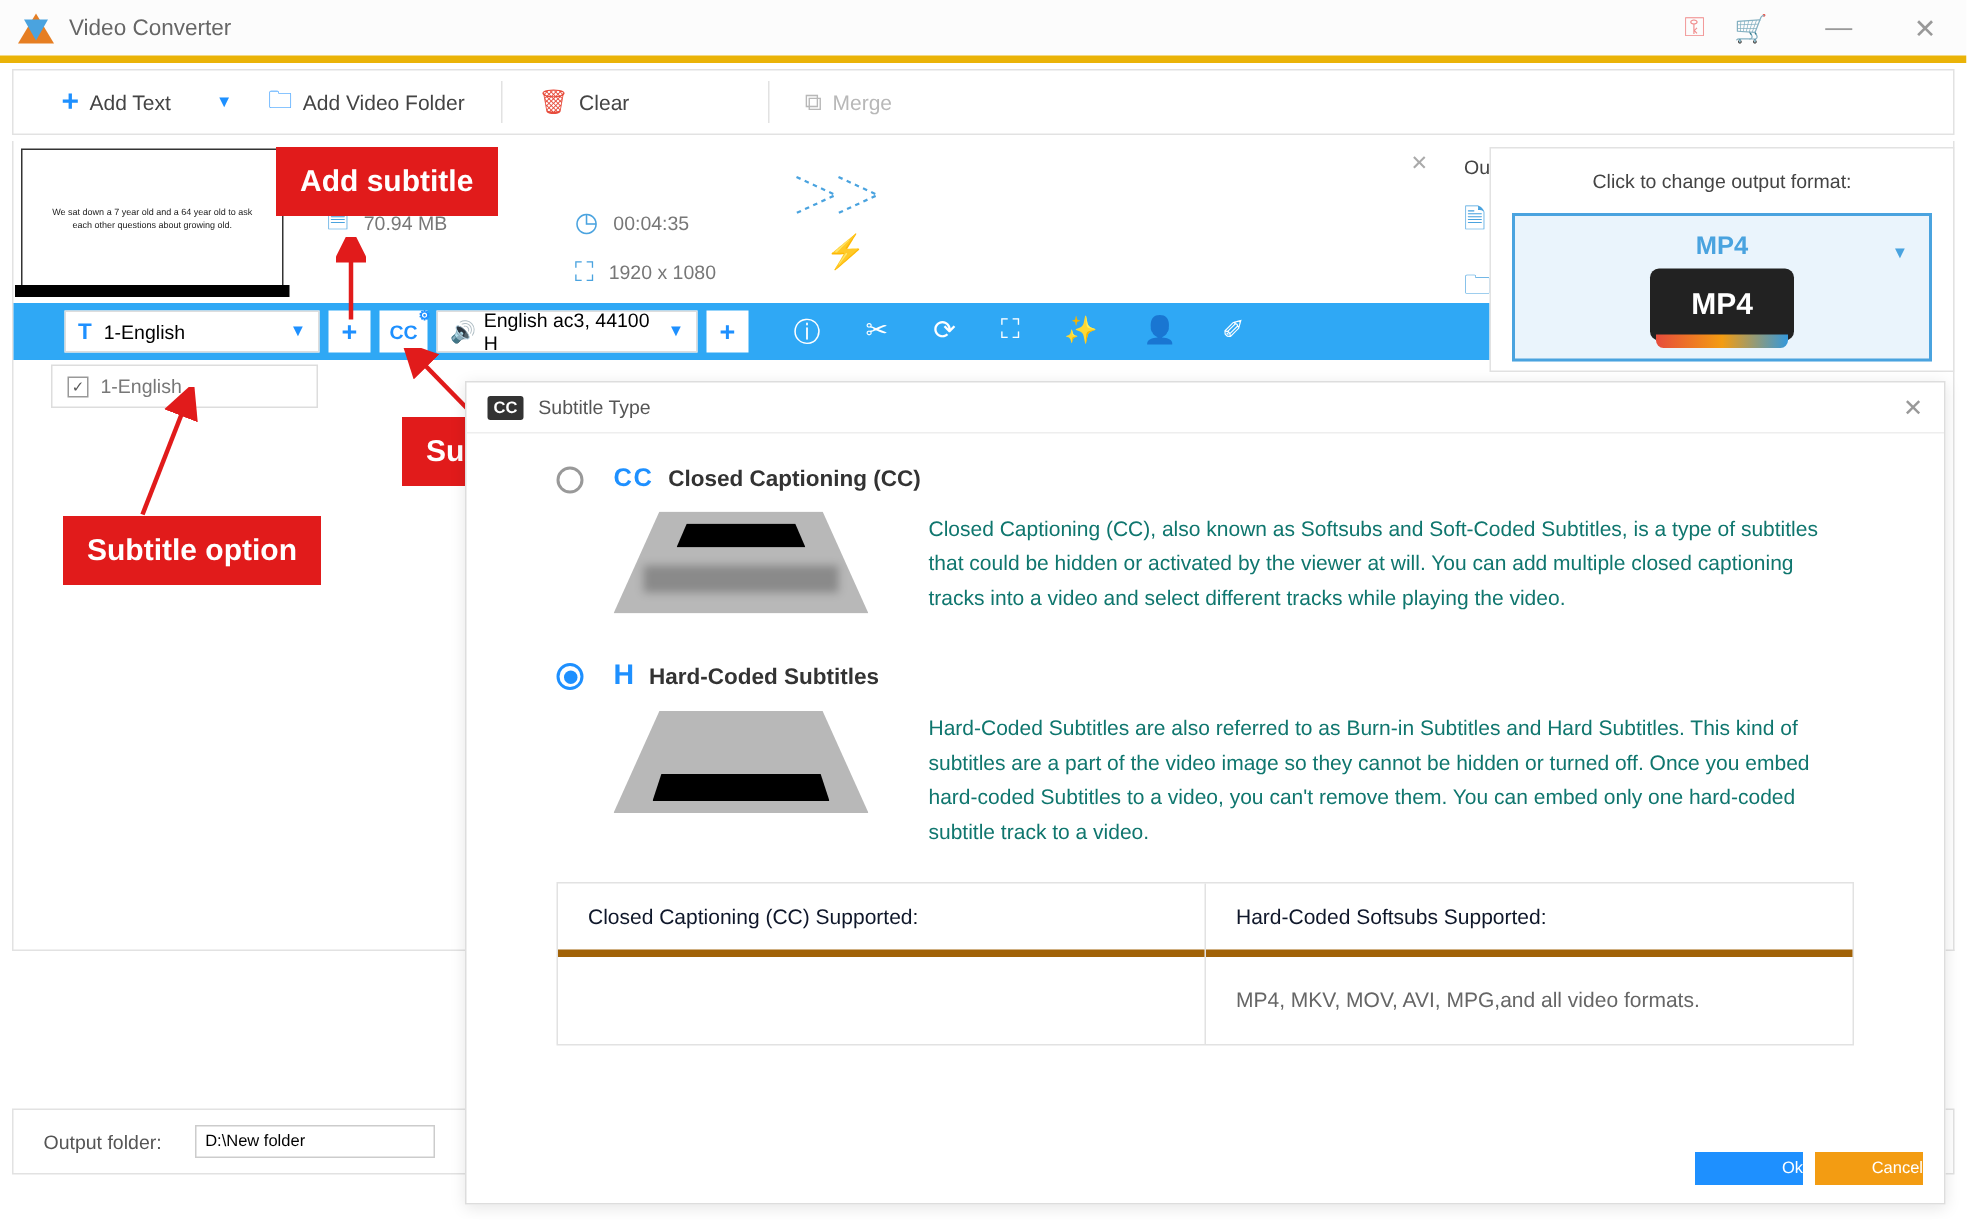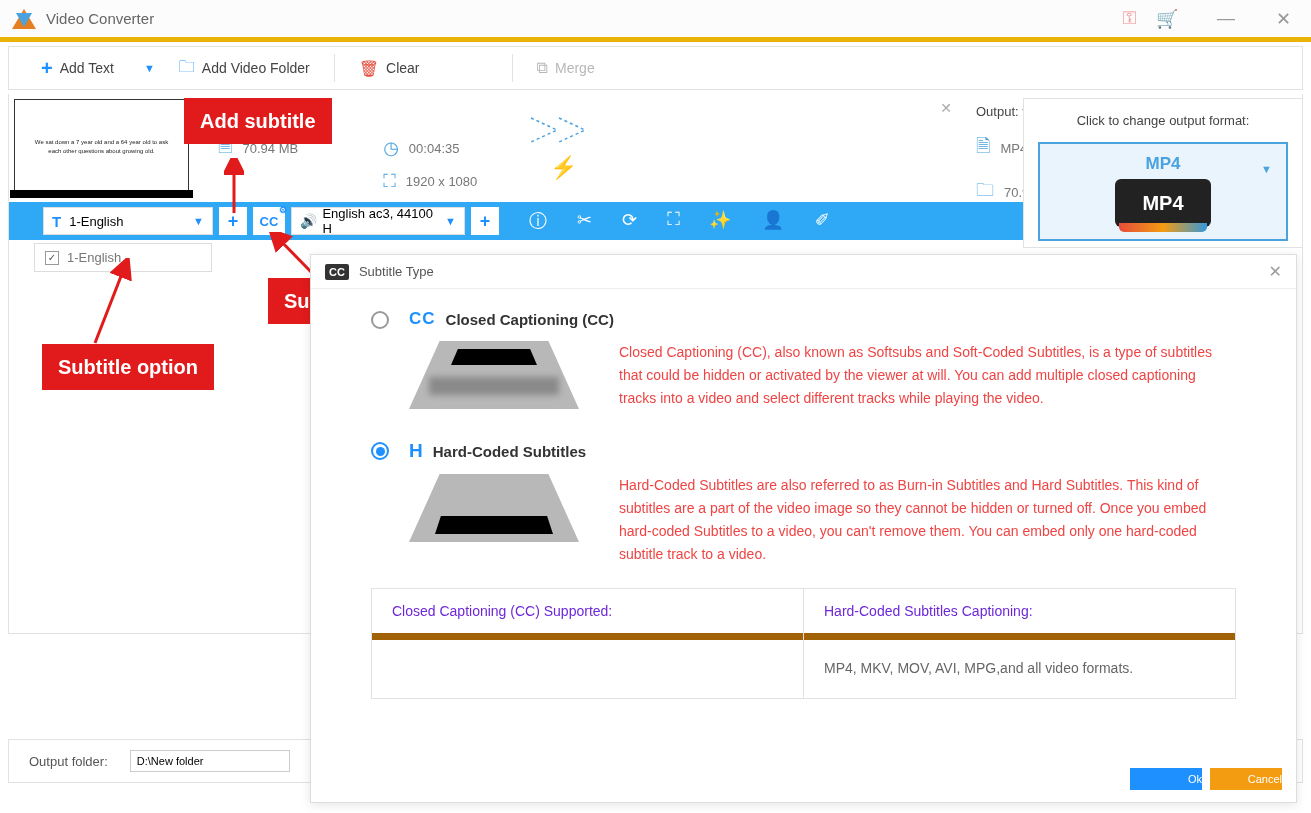--- a/index.html
+++ b/index.html
@@ -32,21 +32,21 @@
 .info-grid{display:flex;gap:85px}
 .info-item{display:flex;align-items:center;gap:10px;color:#777;font-size:13px}
 .info-icon{color:#4aa3df;font-size:18px}
 .divider-arrows{position:absolute;left:520px;top:0;height:100%;width:70px;display:flex;flex-direction:column;justify-content:center;gap:6px}
 .arrow-svg{width:60px;height:28px}
 .bolt-icon{color:#f39c12;font-size:22px;text-align:center;margin-top:5px}
 .output-section{width:350px;padding:10px 24px;position:relative}
 .output-title{color:#444;font-size:13px;margin-bottom:14px;display:flex;align-items:center;gap:14px}
 .edit-icon{color:#4aa3df;font-size:13px}
 .close-x{position:absolute;top:6px;right:350px;color:#aaa;font-size:14px;cursor:pointer}
-.format-panel{position:absolute;right:8px;top:98px;width:280px;border:1px solid #e2e2e2;padding:14px;background:#fff;height:150px}
+.format-panel{position:absolute;right:8px;top:98px;width:310px;border:1px solid #e2e2e2;padding:14px;background:#fff;height:150px}
 .format-title{text-align:center;color:#444;font-size:13px;margin-bottom:14px}
 .format-box{border:2px solid #4aa3df;background:#eaf4fc;padding:10px 18px 12px;display:flex;flex-direction:column;align-items:center}
 .format-label{color:#4aa3df;font-size:17px;font-weight:bold;margin-bottom:5px}
 .format-chev{position:absolute;right:30px;top:64px;color:#4aa3df;font-size:11px}
 .mp4-badge{width:96px;height:48px;background:#222;border-radius:6px;display:flex;align-items:center;justify-content:center;color:#fff;font-weight:bold;font-size:20px;position:relative}
 .mp4-badge::after{content:"";position:absolute;bottom:-5px;left:4px;right:4px;height:9px;background:linear-gradient(90deg,#e74c3c,#f39c12,#3498db);border-radius:0 0 5px 5px}
 .blue-bar{height:38px;background:#2fa8f5;display:flex;align-items:center;margin-top:0;position:relative}
 .subtitle-dropdown{background:#fff;width:170px;height:28px;margin-left:34px;display:flex;align-items:center;padding:0 8px;border:1px solid #ddd}
 .t-icon{color:#1e90ff;font-weight:bold;font-size:15px;margin-right:8px}
 .dd-chev{margin-left:auto;color:#1e90ff;font-size:11px}
@@ -80,25 +80,25 @@
 .option-content{flex:1}
 .option-title{font-size:15px;font-weight:bold;color:#333;display:flex;align-items:center;gap:10px;margin-bottom:12px}
 .cc-label{color:#1e90ff;font-weight:bold;font-size:17px;letter-spacing:1px}
 .h-label{color:#1e90ff;font-weight:bold;font-size:19px}
 .option-body{display:flex;gap:30px;align-items:flex-start}
 .subtitle-fig{width:180px;height:75px;position:relative;flex-shrink:0}
 .fig-trap{width:170px;height:68px;background:#b8b8b8;clip-path:polygon(18% 0,82% 0,100% 100%,0 100%);position:relative}
 .fig-bar-top{position:absolute;top:8px;left:50%;transform:translateX(-50%);width:86px;height:16px;background:#000;clip-path:polygon(8% 0,92% 0,100% 100%,0 100%)}
 .fig-gray-bar{position:absolute;top:36px;left:50%;transform:translateX(-50%);width:130px;height:18px;background:rgba(0,0,0,0.25);filter:blur(3px)}
 .fig-bar-bottom{position:absolute;bottom:8px;left:50%;transform:translateX(-50%);width:118px;height:18px;background:#000;clip-path:polygon(5% 0,95% 0,100% 100%,0 100%)}
-.option-desc{color:#ef4444;font-size:14px;line-height:1.65}
+.option-desc{color:#0f766e;font-size:14px;line-height:1.65}
 .support-table{display:flex;border:1px solid #e2e2e2;margin-top:22px}
 .support-col{flex:1;border-right:1px solid #e2e2e2}
 .support-col:last-child{border-right:none}
-.support-head{padding:14px 20px;color:#6d28d9;font-size:14px;border-bottom:7px solid #a16207}
+.support-head{padding:14px 20px;color:#0f172a;font-size:14px;border-bottom:5px solid #a16207}
 .support-body{padding:16px 20px;color:#666;font-size:14px;line-height:1.8}
 .dialog-footer{position:absolute;bottom:12px;right:14px;display:flex;gap:8px}
 .dlg-btn{width:72px;height:22px;display:flex;align-items:center;justify-content:flex-end;color:#fff;font-size:11px;cursor:pointer}
 .btn-ok{background:#1e90ff}
 .btn-cancel{background:#f39c12}
 </style>
 </head>
 <body>
 
 <div class="titlebar">
@@ -318,21 +318,21 @@
           <div class="option-desc">Hard-Coded Subtitles are also referred to as Burn-in Subtitles and Hard Subtitles. This kind of subtitles are a part of the video image so they cannot be hidden or turned off. Once you embed hard-coded Subtitles to a video, you can't remove them. You can embed only one hard-coded subtitle track to a video.</div>
         </div>
       </div>
     </div>
 
     <div class="support-table">
       <div class="support-col">
         <div class="support-head">Closed Captioning (CC) Supported:</div>
       </div>
       <div class="support-col">
-        <div class="support-head">Hard-Coded Subtitles Captioning:</div>
+        <div class="support-head">Hard-Coded Softsubs Supported:</div>
         <div class="support-body">
           <div>MP4, MKV, MOV, AVI, MPG,and all video formats.</div>
         </div>
       </div>
     </div>
   </div>
   <div class="dialog-footer">
     <div class="dlg-btn btn-ok">
         <span>Ok</span>
       </div>

